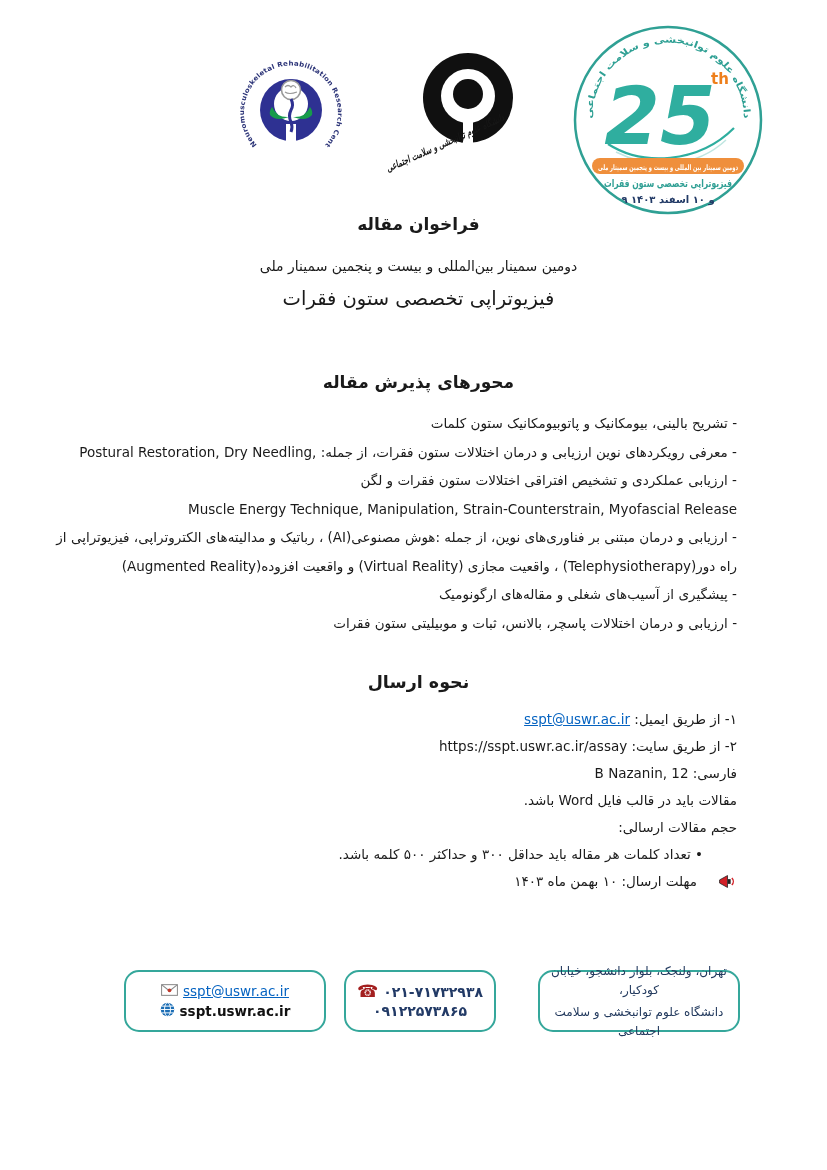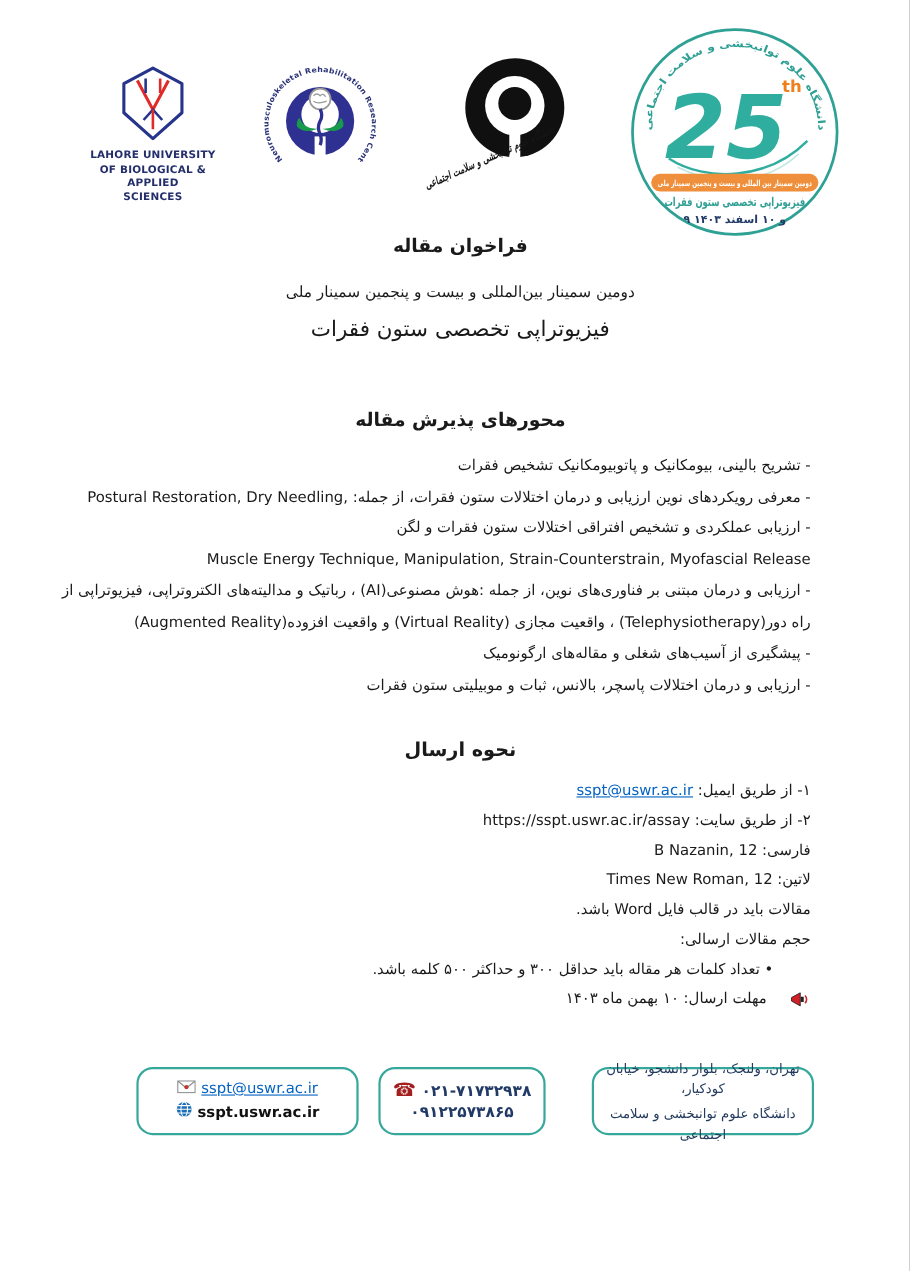--- a/index.html
+++ b/index.html
@@ -41,35 +41,20 @@
   .crow{display:flex;align-items:center;justify-content:center;gap:5px;direction:ltr;font-size:13.5px;}
   .site-text{font-weight:700;color:#111;}
   .phone-num{font-weight:700;color:#223a66;font-size:14px;direction:rtl;}
   .phone-glyph{color:#a31f1f;font-size:17px;line-height:1;}
 </style>
 </head>
 <body>
 
 <div class="page">
 
-  <div class="logo logo-ubas">
-    <svg width="66" height="68" viewBox="0 0 70 72">
-      <polygon points="35,2 63,17 63,45 35,70 7,45 7,17" fill="none" stroke="#27348b" stroke-width="3" stroke-linejoin="round"></polygon>
-      <path d="M20 14 L35 42 L50 14" fill="none" stroke="#e02b2b" stroke-width="3" stroke-linejoin="round"></path>
-      <path d="M26 52 L35 42 L44 52" fill="none" stroke="#27348b" stroke-width="2.5"></path>
-      <line x1="28" y1="12" x2="28" y2="26" stroke="#27348b" stroke-width="2.5"></line>
-      <line x1="42" y1="12" x2="42" y2="26" stroke="#e02b2b" stroke-width="2.5"></line>
-      <line x1="35" y1="42" x2="35" y2="61" stroke="#e02b2b" stroke-width="2.5"></line>
-    </svg>
-    <div class="ubas-text">
-      <div>LAHORE UNIVERSITY</div>
-      <div>OF BIOLOGICAL &amp; APPLIED</div>
-      <div>SCIENCES</div>
-    </div>
-  </div>
 
   <div class="logo logo-nrrc">
     <svg width="118" height="126" viewBox="0 0 118 126">
       <defs>
           <path id="nrrc-arc" d="M 25,101 A 47,47 0 1 1 93,101"></path>
         </defs>
       <text font-size="6.6" font-weight="700" fill="#2b3377" letter-spacing="0.2">
         <textPath href="#nrrc-arc" startOffset="0" textLength="228" lengthAdjust="spacingAndGlyphs">Neuromusculoskeletal Rehabilitation Research Center</textPath>
       </text>
       <circle cx="59" cy="66" r="31" fill="#2e3192"></circle>
@@ -112,43 +97,40 @@
       <text x="96" y="179" font-size="10" font-weight="700" fill="#223a66" text-anchor="middle">۹ و ۱۰ اسفند ۱۴۰۳</text>
     </svg>
   </div>
 
   <div class="abs centered doc-title">فراخوان مقاله</div>
   <div class="abs centered doc-sub1">دومین سمینار بین‌المللی و بیست و پنجمین سمینار ملی</div>
   <div class="abs centered doc-sub2">فیزیوتراپی تخصصی ستون فقرات</div>
 
   <div class="abs centered topics-heading">محورهای پذیرش مقاله</div>
   <div class="abs topics">
-    <div class="t-line">- تشریح بالینی، بیومکانیک و پاتوبیومکانیک تشخیص فقرات</div>
+    <div class="t-line">- تشریح بالینی، بیومکانیک و پاتوبیومکانیک ستون کلمات</div>
     <div class="t-line">- معرفی رویکردهای نوین ارزیابی و درمان اختلالات ستون فقرات، از جمله: ‎Postural Restoration, Dry Needling,‎</div>
     <div class="t-line">- ارزیابی عملکردی و تشخیص افتراقی اختلالات ستون فقرات و لگن</div>
     <div class="t-line">Muscle Energy Technique, Manipulation, Strain-Counterstrain, Myofascial Release</div>
     <div class="t-line">- ارزیابی و درمان مبتنی بر فناوری‌های نوین، از جمله :هوش مصنوعی‎(AI)‎ ، رباتیک و مدالیته‌های الکتروتراپی، فیزیوتراپی از</div>
     <div class="t-line">راه دور‎(Telephysiotherapy)‎ ، واقعیت مجازی ‎(Virtual Reality)‎ و واقعیت افزوده‎(Augmented Reality)‎</div>
     <div class="t-line">- پیشگیری از آسیب‌های شغلی و مقاله‌های ارگونومیک</div>
     <div class="t-line">- ارزیابی و درمان اختلالات پاسچر، بالانس، ثبات و موبیلیتی ستون فقرات</div>
   </div>
 
   <div class="abs centered submission-heading">نحوه ارسال</div>
   <div class="abs sub-list">
     <div class="s-line">
       <span>۱- از طریق ایمیل: </span><a class="link">sspt@uswr.ac.ir</a>
     </div>
     <div class="s-line">
       <span>۲- از طریق سایت: </span><span>https://sspt.uswr.ac.ir/assay</span>
     </div>
     <div class="s-line">
       <span>فارسی: </span><span>B Nazanin, 12</span>
-    </div>
-    <div class="s-line">
-      <span>لاتین: </span><span>Times New Roman, 12</span>
     </div>
     <div class="s-line">مقالات باید در قالب فایل Word  باشد.</div>
     <div class="s-line">حجم مقالات ارسالی:</div>
     <div class="s-line indent">•   تعداد کلمات هر مقاله باید حداقل ۳۰۰ و حداکثر ۵۰۰ کلمه باشد.</div>
     <div class="s-line deadline">
       <span class="mega-icon">
         <svg width="19" height="15" viewBox="0 0 24 18">
           <path d="M2 7 L12 1.5 L12 16.5 L2 11 Z" fill="#d22027" stroke="#222" stroke-width="1"></path>
           <rect x="12.5" y="6" width="3.5" height="6" fill="#222"></rect>
           <path d="M17.5 4.5 a6.5 6.5 0 0 1 0 9" fill="none" stroke="#d22027" stroke-width="1.8"></path>

